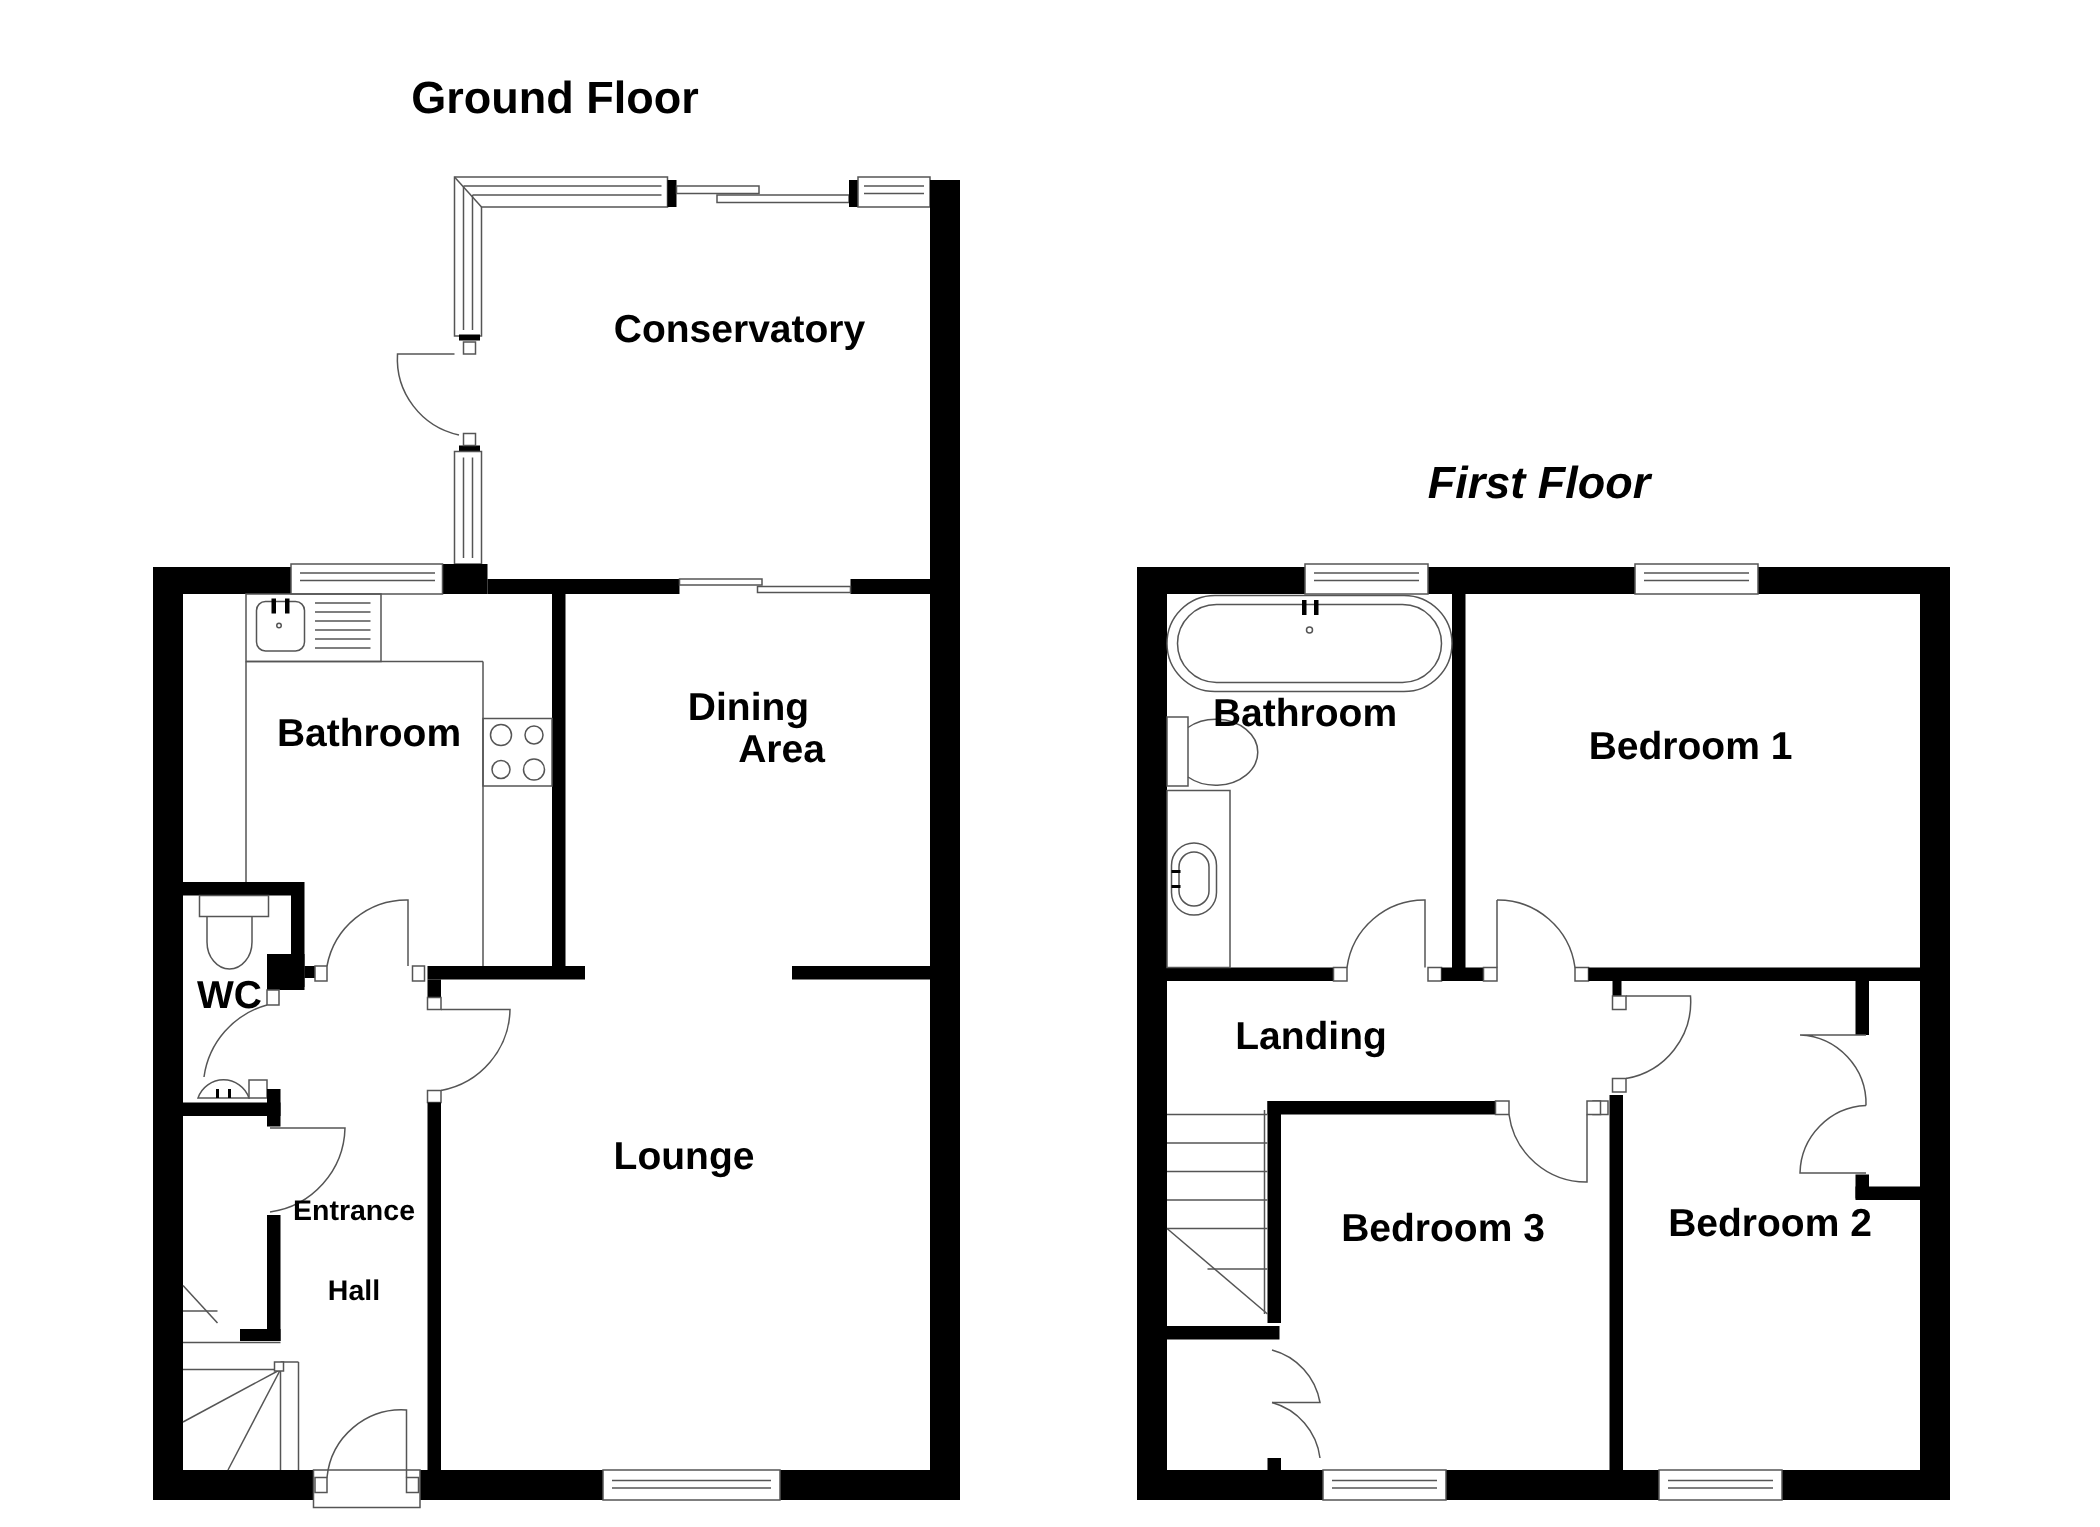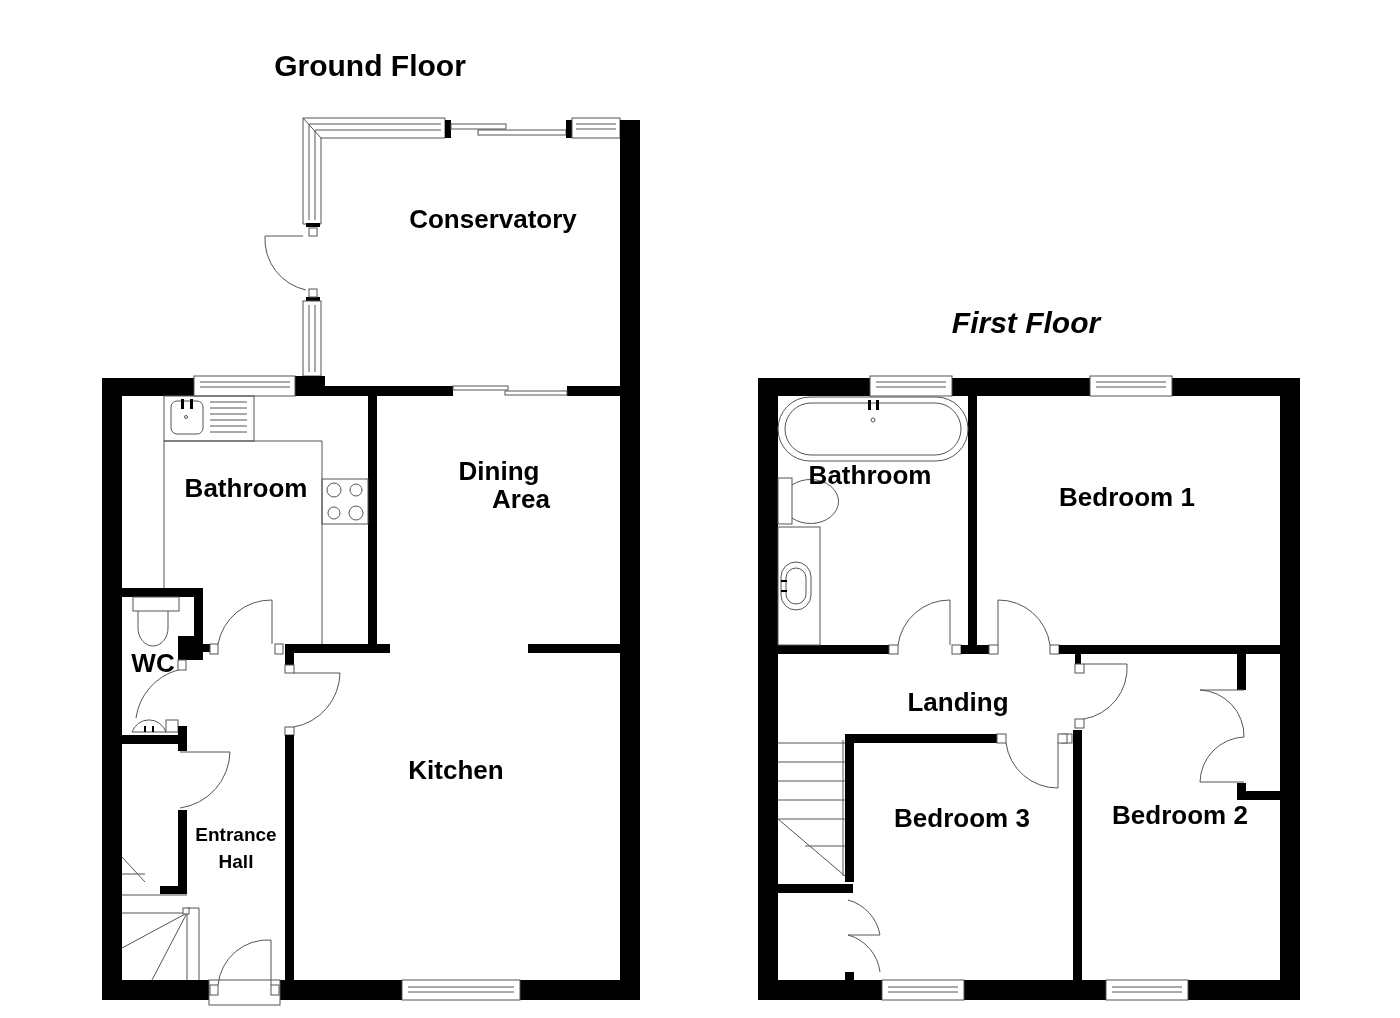--- a/index.html
+++ b/index.html
@@ -237,21 +237,21 @@
 </svg>
 
 <div class="label title" style="left:370px; top:66px;">Ground Floor</div>
 <div class="label title" style="left:1026px; top:323px;font-style:italic;">First Floor</div>
 
 <div class="label room" style="left:493px; top:219px;">Conservatory</div>
 <div class="label room" style="left:246px; top:488px;">Bathroom</div>
 <div class="label room" style="left:499px; top:471px;">Dining</div>
 <div class="label room" style="left:521px; top:499px;">Area</div>
 <div class="label room" style="left:153px; top:663px;">WC</div>
-<div class="label room" style="left:456px; top:770px;">Kitchen</div>
-<div class="label room-sm" style="left:236px; top:834px;">Entrance</div>
+<div class="label room" style="left:456px; top:770px;">Lounge</div>
+<div class="label room-sm" style="left:236px; top:808px;">Entrance</div>
 <div class="label room-sm" style="left:236px; top:847px;margin-top:14px;">Hall</div>
 
 <div class="label room" style="left:870px; top:475px;">Bathroom</div>
 <div class="label room" style="left:1127px; top:457px;margin-top:40px;">Bedroom 1</div>
-<div class="label room" style="left:958px; top:690px;margin-top:12px;">Landing</div>
+<div class="label room" style="left:874px; top:690px;">Landing</div>
 <div class="label room" style="left:962px; top:818px;">Bedroom 3</div>
 <div class="label room" style="left:1180px; top:815px;">Bedroom 2</div>
 
 </body></html>

